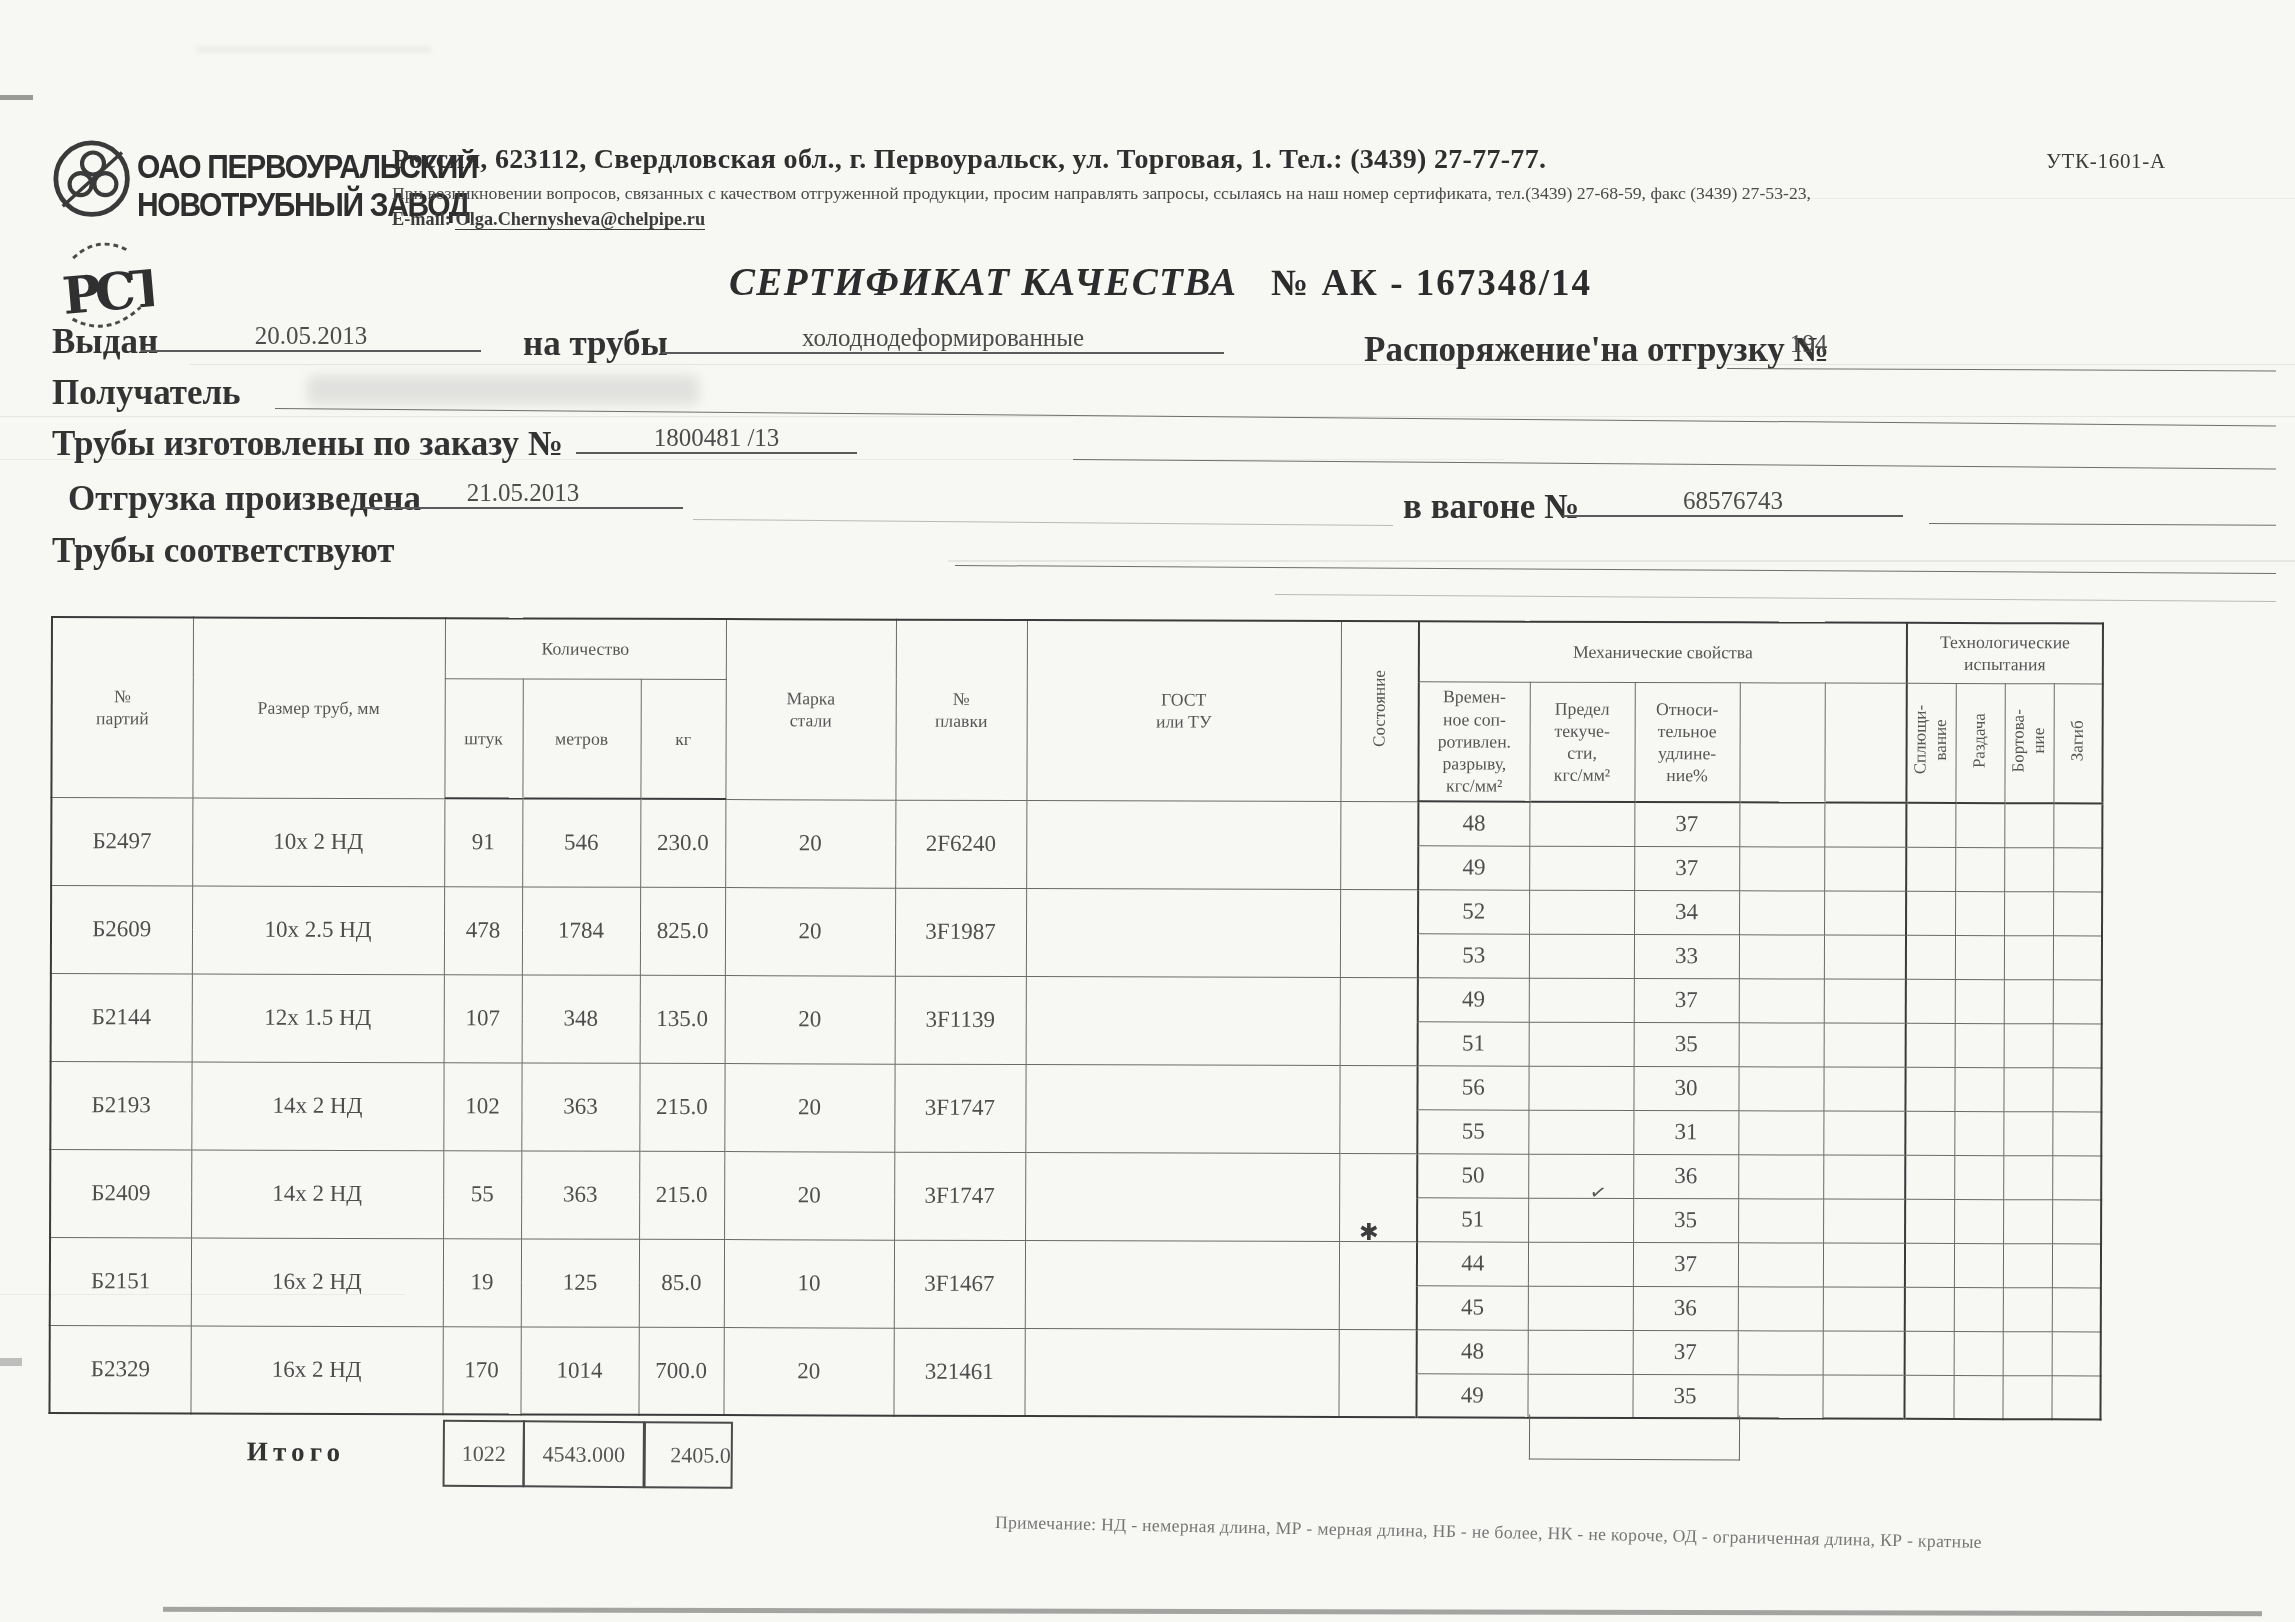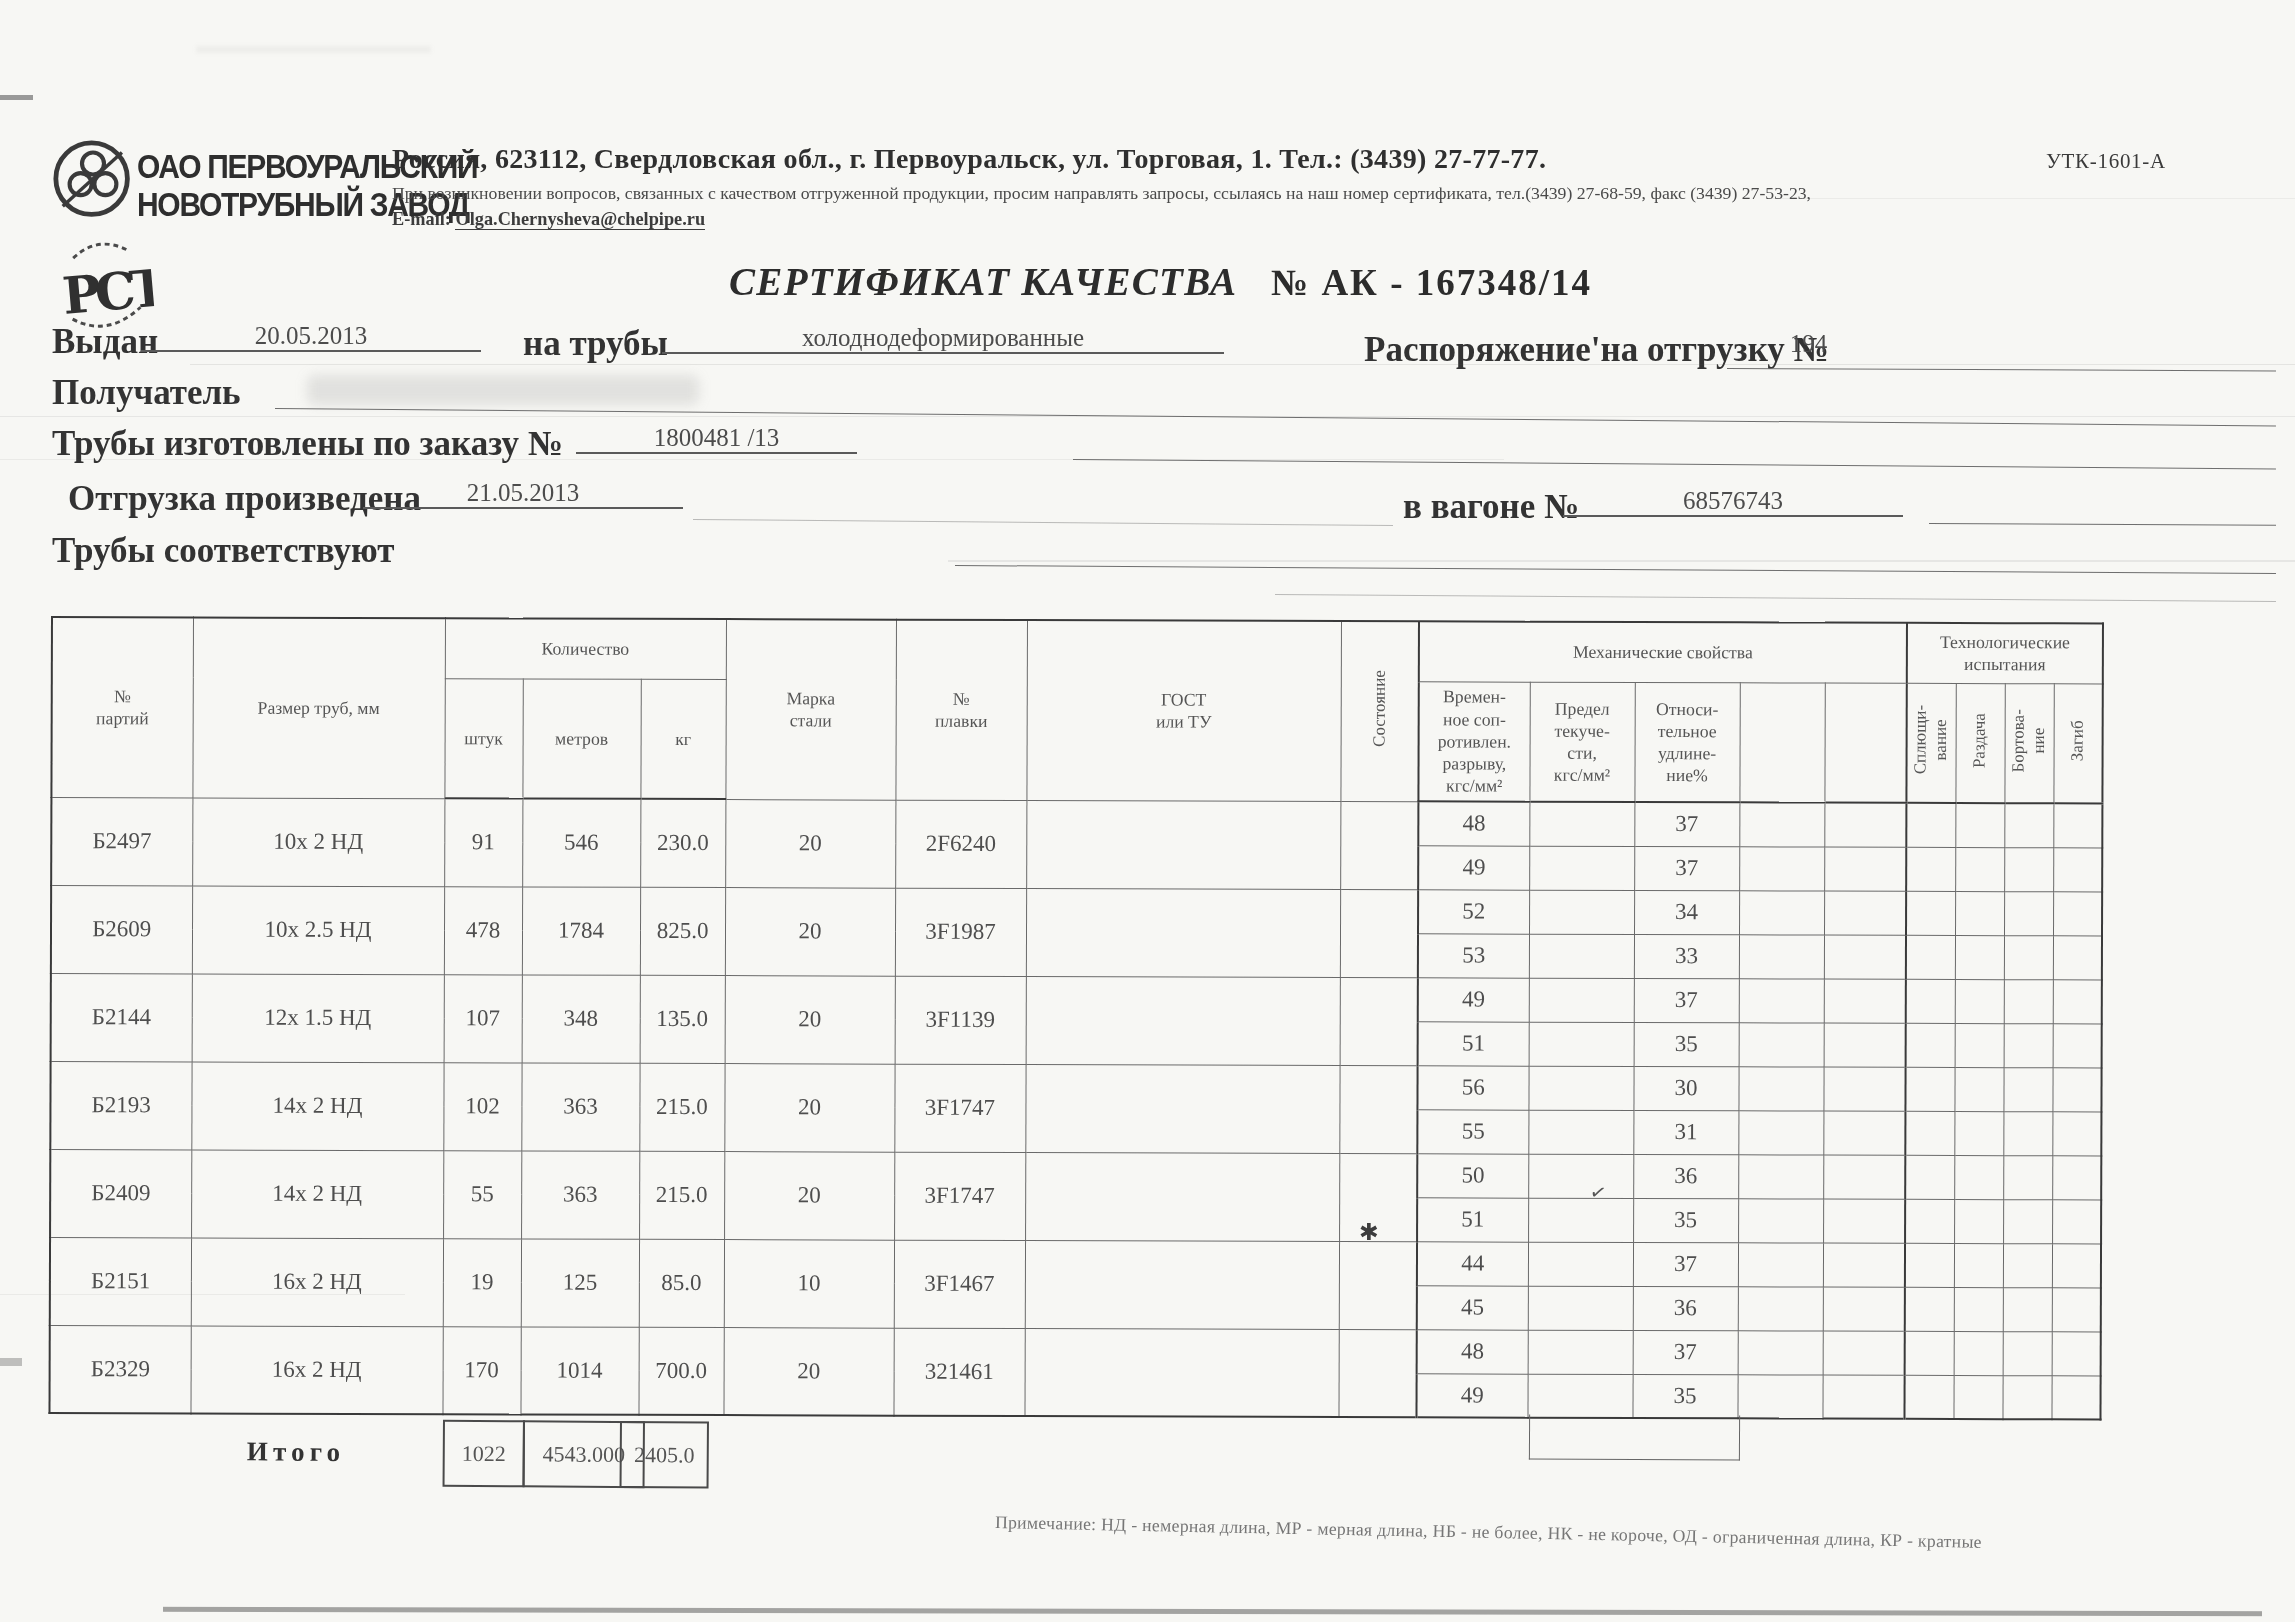--- a/index.html
+++ b/index.html
@@ -423,21 +423,21 @@
           <td></td>
           <td></td>
       </tr>
     </tbody>
   </table>
 
   <div class="totals">
     <div class="totals-label">Итого</div>
     <div class="tbox" style="left:392px;width:78px;">1022</div>
     <div class="tbox" style="left:472px;width:118px;">4543.000</div>
-    <div class="tbox" style="left:569px;width:85px;">2405.0</div>
+    <div class="tbox" style="left:593px;width:85px;text-align:right;">2405.0</div>
   </div>
   <div class="belowbox"></div>
 
   <div class="footnote">Примечание: НД - немерная длина, МР - мерная длина, НБ - не более, НК - не короче, ОД - ограниченная длина, КР - кратные</div>
 
   <div class="mark" style="left:1359px;top:1218px;font-size:23.5px;">✱</div>
   <div class="mark" style="left:1590px;top:1181px;font-size:19.6px;transform:rotate(12deg);color:#565656;">✓</div>
 
   <div class="streak" style="left:190px;top:364px;width:2106px;height:1.3px;background:rgba(90,90,90,.12);"></div>
   <div class="streak" style="left:0;top:416px;width:2295px;height:1.3px;background:rgba(90,90,90,.10);"></div>

